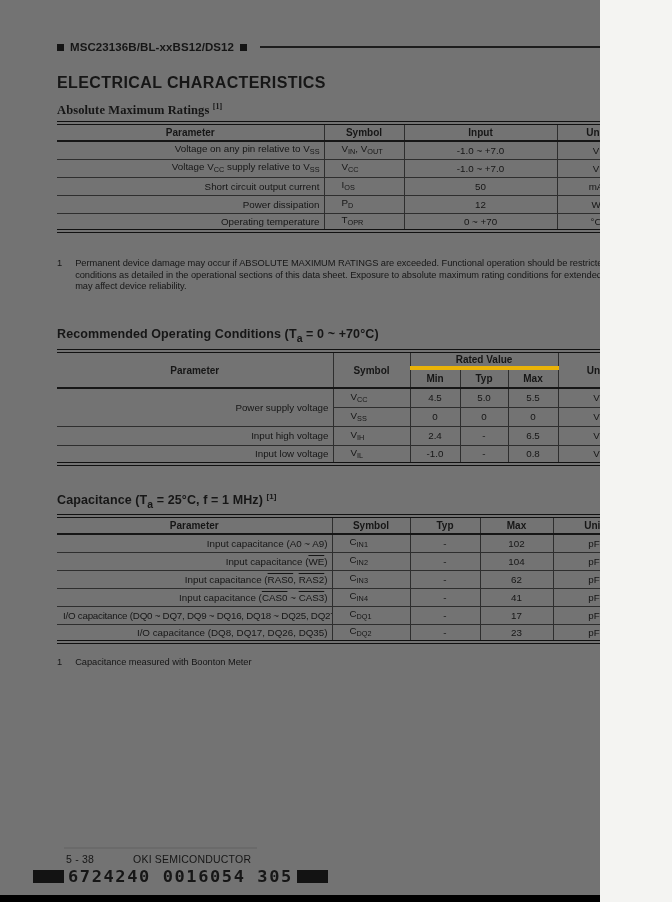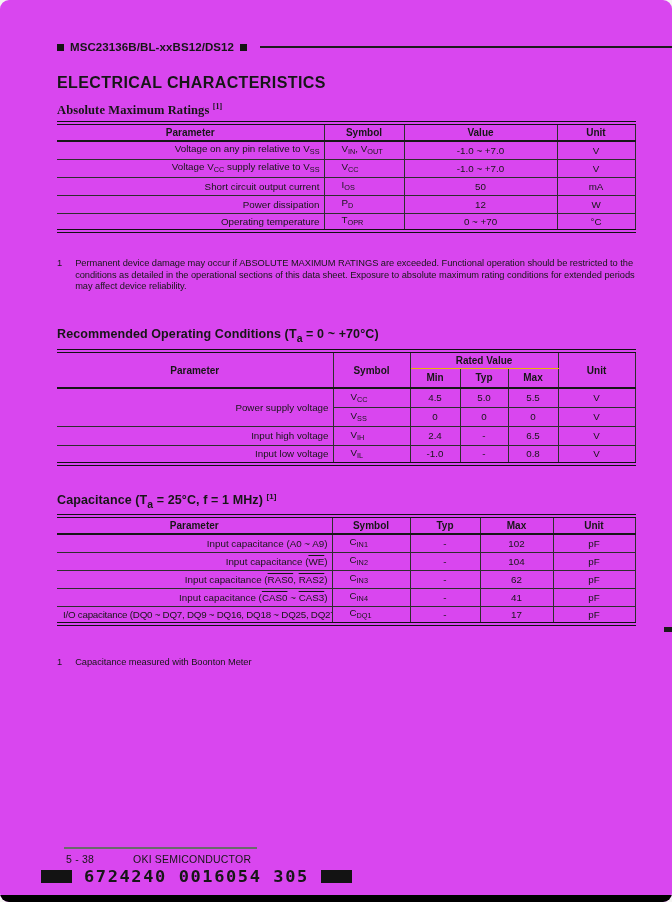--- a/index.html
+++ b/index.html
@@ -4,22 +4,22 @@
 <style>
   * { box-sizing: border-box; }
   html, body { margin: 0; padding: 0; }
   body {
     width: 672px; height: 902px;
     background: #f4f4f2;
     font-family: "Liberation Sans", sans-serif;
     color: #161616;
   }
   .page {
-    position: relative; width: 672px; height: 902px;
-    background: #d946ef; overflow: hidden; border-radius: 9px;
+    position: relative; width: 600px; height: 902px;
+    background: #737373; overflow: hidden;
   }
 
   
   .header-bar {
     position: absolute; left: 57px; top: 41px; right: 0;
     display: flex; align-items: center; gap: 6px;
     font-weight: bold; font-size: 11.5px; letter-spacing: 0.1px;
   }
   .sq { width: 7px; height: 7px; background: #141414; flex: 0 0 auto; }
   .header-rule { flex: 1 1 auto; height: 2px; background: #1c1c1c; margin-left: 7px; }
@@ -49,21 +49,21 @@
   #table-cap    { top: 514px; }
   .dt th, .dt td {
     border-right: 1px solid #2e2e2e;
     border-bottom: 1px solid #2e2e2e;
     padding: 0 4px; height: 18px;
     font-size: 9.8px; line-height: 11px;
     white-space: nowrap; overflow: hidden;
     text-align: center; font-weight: normal;
   }
   .dt th { font-weight: bold; font-size: 10px; border-bottom: 2px solid #161616; }
-  .dt th.inner { border-bottom: 1px solid #eab308; }
+  .dt th.inner { border-bottom: 4px solid #eab308; }
   .dt td.left { text-align: right; padding-left: 6px; }
   .dt td.sym  { text-align: left; padding-left: 17px; }
   #table-recop td { height: 19px; }
   #table-recop tr.subhead th { height: 20px; }
   #table-recop tr.tophead th.inner { height: 17px; }
   .dt sub { font-size: 7.3px; vertical-align: -2px; }
   .ol { text-decoration: overline; }
   .tight { letter-spacing: -0.25px; }
 
   
@@ -80,22 +80,22 @@
   
   .footer-rule {
     position: absolute; left: 64px; top: 847px;
     width: 193px; height: 2px; background: #6a6a6a;
   }
   .footer-line {
     position: absolute; left: 66px; top: 853px;
     display: flex; gap: 39px; font-size: 10.5px; letter-spacing: 0.2px;
   }
   .ocr-line {
-    position: absolute; left: 41px; top: 866px;
-    display: flex; align-items: center; gap: 12px;
+    position: absolute; left: 33px; top: 866px;
+    display: flex; align-items: center; gap: 4px;
   }
   .ocr-block { width: 31px; height: 13px; background: #131313; }
   .ocr-text {
     font-family: "DejaVu Sans Mono", monospace;
     font-weight: bold; font-size: 17px; letter-spacing: 1.6px;
     transform: scaleY(0.95);
   }
 
   
   .bottom-bar { position: absolute; left: 0; right: 0; bottom: 0; height: 7px; background: #000; }
@@ -124,21 +124,21 @@
     <colgroup>
         <col style="width:267px">
         <col style="width:80px">
         <col style="width:153px">
         <col style="width:78px">
       </colgroup>
     <thead>
       <tr>
         <th>Parameter</th>
         <th>Symbol</th>
-        <th>Value</th>
+        <th>Input</th>
         <th>Unit</th>
       </tr>
     </thead>
     <tbody>
       <tr>
         <td class="left">Voltage on any pin relative to V<sub>SS</sub></td>
         <td class="sym">V<sub>IN</sub>, V<sub>OUT</sub></td>
         <td>-1.0 ~ +7.0</td>
         <td>V</td>
       </tr>
@@ -286,20 +286,27 @@
         <td>41</td>
         <td>pF</td>
       </tr>
       <tr>
         <td class="left tight">I/O capacitance (DQ0 ~ DQ7, DQ9 ~ DQ16, DQ18 ~ DQ25, DQ27 ~ DQ34)</td>
         <td class="sym">C<sub>DQ1</sub></td>
         <td>-</td>
         <td>17</td>
         <td>pF</td>
       </tr>
+      <tr>
+        <td class="left">I/O capacitance (DQ8, DQ17, DQ26, DQ35)</td>
+        <td class="sym">C<sub>DQ2</sub></td>
+        <td>-</td>
+        <td>23</td>
+        <td>pF</td>
+      </tr>
     </tbody>
   </table>
 
   <div class="footnote" id="footnote-cap">
     <span class="fn-num">1</span>
     <span class="fn-text">Capacitance measured with Boonton Meter</span>
   </div>
 
   <div class="footer-rule"></div>
   <div class="footer-line">

